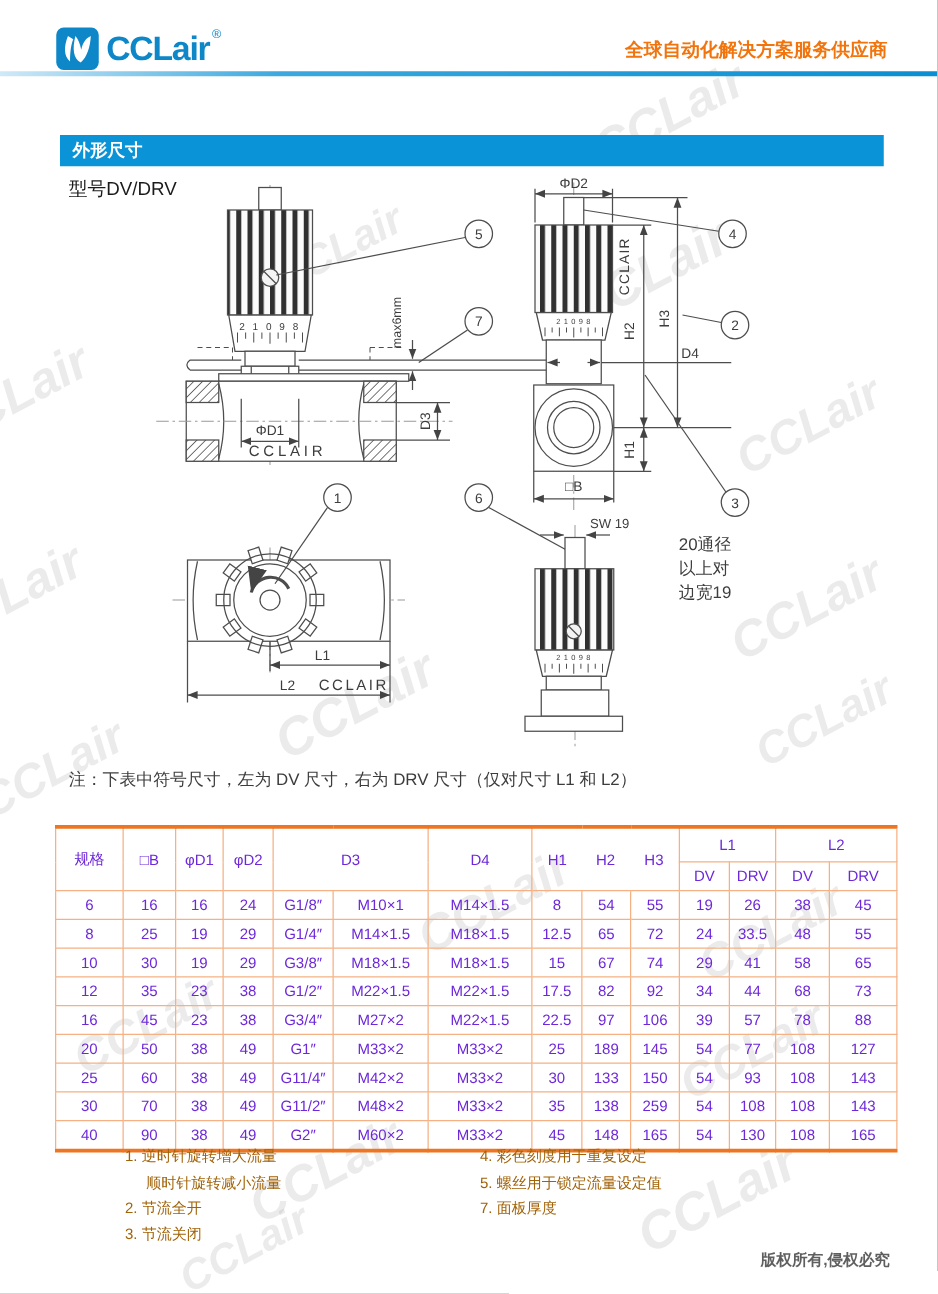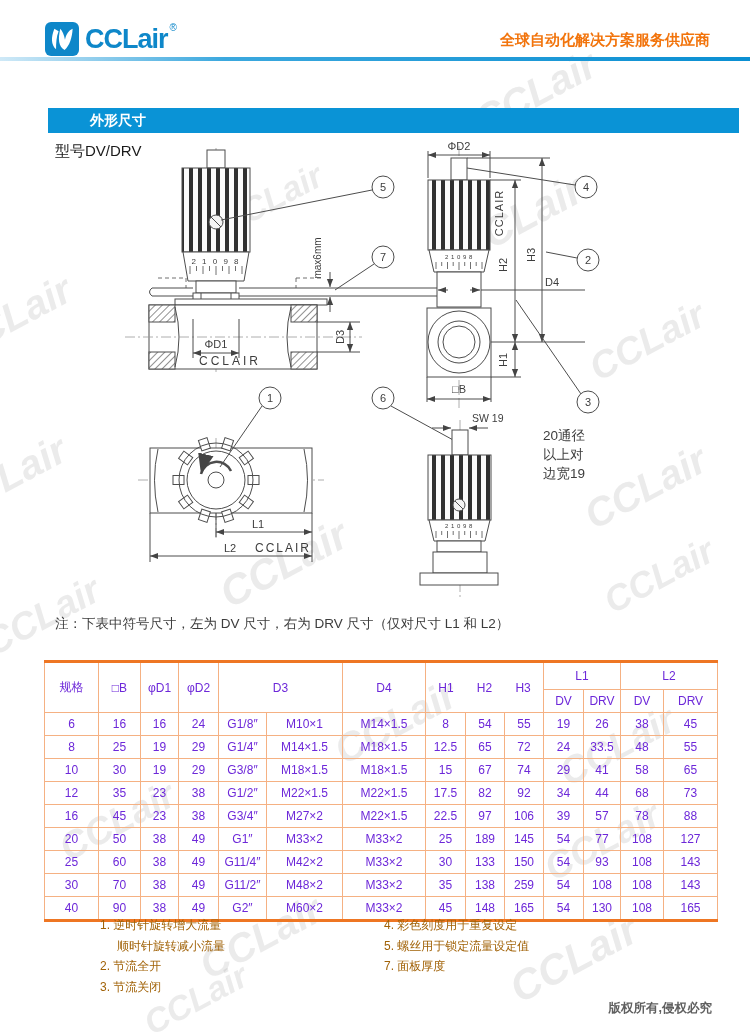--- a/index.html
+++ b/index.html
@@ -8,21 +8,21 @@
   .abs{position:absolute;}
   
   .logo-box{left:45px;top:22px;width:34px;height:34px;background:#0e87c9;border-radius:6px;}
   .brand-row{left:85px;top:24px;display:flex;align-items:flex-start;}
   .brand{font-size:27px;font-weight:bold;color:#0e87c9;letter-spacing:-1px;line-height:30px;}
   .reg{font-size:10px;color:#0e87c9;margin-left:2px;margin-top:-2px;}
   .tagline{right:40px;top:31px;font-size:15px;font-weight:bold;color:#f2740c;}
   .header-line{left:0;top:57px;width:750px;height:4px;
      background:linear-gradient(90deg,#cfe9f7 0%,#3ba8de 30%,#0a8fd2 100%);}
   
-  .section-bar{left:48px;top:108px;width:659px;height:25px;background:#0a93d6;padding-left:32px;}
+  .section-bar{left:48px;top:108px;width:659px;height:25px;background:#0a93d6;}
   .section-title{margin-left:10px;font-size:14px;font-weight:bold;color:#fff;line-height:25px;}
   .model{left:55px;top:142px;font-size:15px;color:#1a1a1a;}
   
   .note{left:55px;top:615px;font-size:13.5px;color:#3c3c3c;}
   .fnote{font-size:12px;color:#a16207;line-height:20.5px;}
   .fnote .ind{padding-left:17px;}
   .fn-left{left:100px;top:915px;}
   .fn-right{left:384px;top:915px;}
   .footer-page{left:356px;top:1001px;font-size:12px;color:#8a8a8a;letter-spacing:1px;margin-top:45px;}
   .footer-page .tri{color:#ee7623;font-size:10px;margin-right:8px;letter-spacing:0;}

